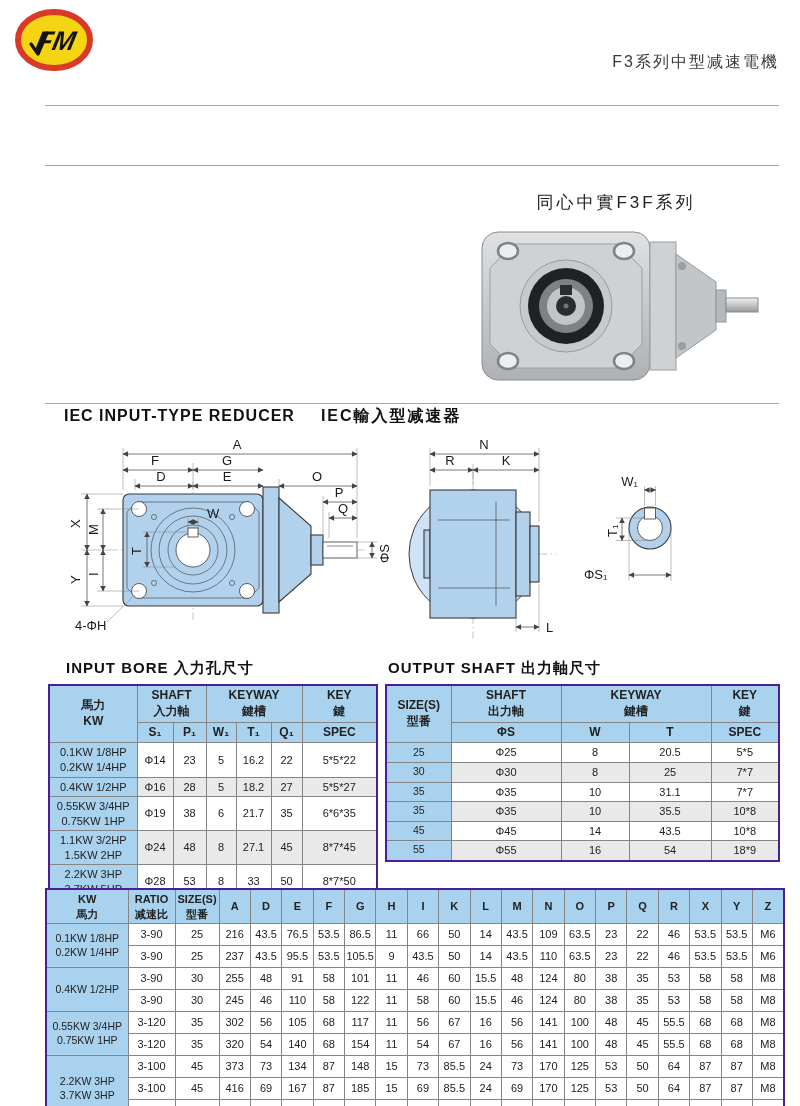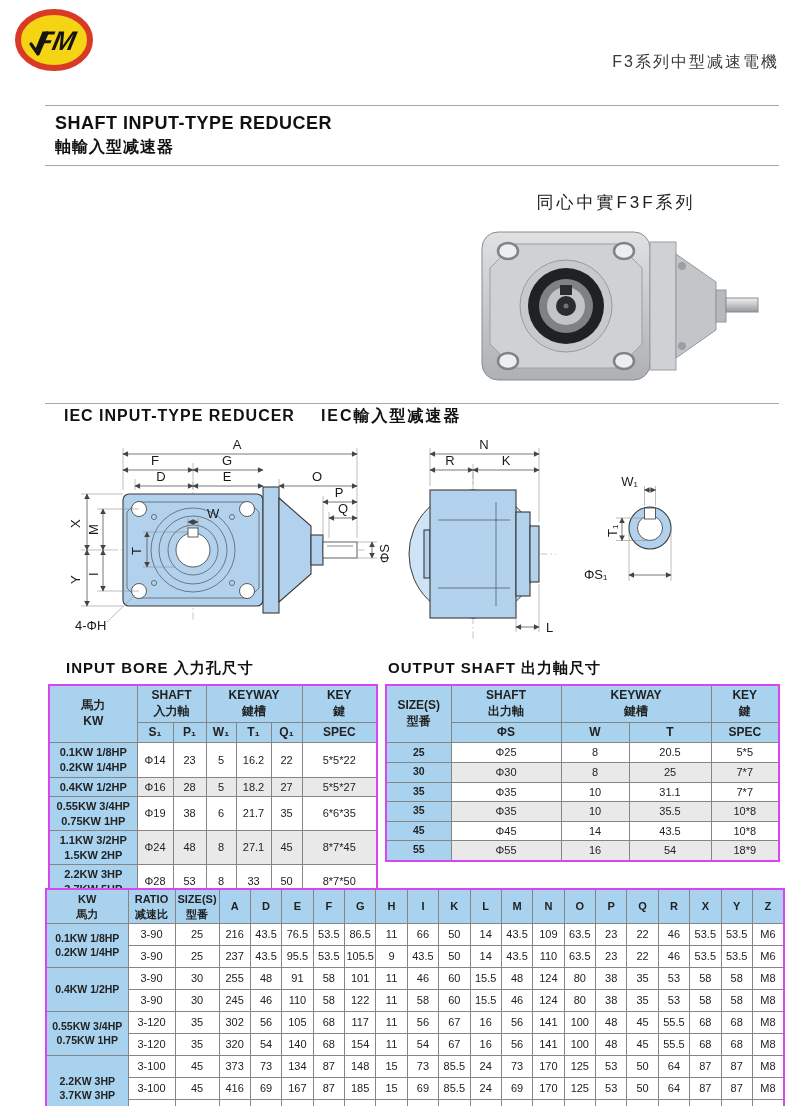--- a/index.html
+++ b/index.html
@@ -35,30 +35,30 @@
   .dwg .hole{fill:#fff;stroke:#3a3a3a;stroke-width:.8;}
   .dwg .dim{stroke:#555;stroke-width:.8;fill:none;}
   .dwg .ext{stroke:#888;stroke-width:.55;fill:none;}
   .dwg .cl{stroke:#7ba7cc;stroke-width:.6;stroke-dasharray:7 3 1.5 3;fill:none;}
   .dwg text{font-size:13px;fill:#1a1a1a;font-family:"Liberation Sans",sans-serif;}
 
   
   .tbl-heading{position:absolute;top:659px;font-size:15px;font-weight:bold;color:#111;letter-spacing:1px;}
   .ih{left:66px;} .oh{left:388px;}
   table.tbl{border-collapse:collapse;table-layout:fixed;position:absolute;background:#fff;
-    border:2px solid #d946ef;font-size:11px;text-align:center;color:#222;}
+    border:2px solid #4c1d95;font-size:11px;text-align:center;color:#222;}
   table.tbl td{border:1px solid #858585;padding:2px 1px;line-height:1.32;}
   .left-tbl{left:48px;top:684px;width:330px;}
   .right-tbl{left:385px;top:684px;width:395px;}
   .dim-tbl{left:45px;top:888px;width:740px;font-size:10px;}
   .dim-tbl td{padding:1px 0;height:17px;line-height:1.15;}
   td.hd{background:var(--header-blue,#a9d2ee);font-weight:bold;font-size:12px;}
   .dim-tbl td.hd{font-size:11px;}
   td.hd .zh{font-weight:bold;}
-  td.powercell{background:var(--header-blue,#a9d2ee);font-weight:bold;font-size:10.5px;line-height:1.45;text-align:center;}
+  td.powercell{background:var(--header-blue,#a9d2ee);font-weight:normal;font-size:10.5px;line-height:1.45;text-align:center;}
   .left-tbl td.powercell{font-size:11px;}
   tr.alt td:not(.powercell){background:var(--alt-gray,#e9e9e9);}
   .os-alt td:not(.powercell){background:var(--alt-gray,#e9e9e9);}
 </style>
 </head>
 <body>
 
 <div class="page">
 
   <div class="logo">
@@ -68,24 +68,20 @@
         <text x="0" y="0" text-anchor="middle" font-size="27" font-weight="bold" font-style="italic" fill="#141414" font-family="'Liberation Sans',sans-serif">FM</text>
       </g>
       <path d="M17,36 l7,10 l9,-21" fill="none" stroke="#141414" stroke-width="3.2" stroke-linecap="round" stroke-linejoin="round"></path>
     </svg>
   </div>
   <div class="series">
     <div class="series-zh">F3系列中型减速電機</div>
   </div>
   <div class="hr hr1"></div>
 
-  <div class="doc-title">
-    <div class="t-en">SHAFT INPUT-TYPE REDUCER</div>
-    <div class="t-zh">軸輸入型减速器</div>
-  </div>
   <div class="hr hr2"></div>
 
   <div class="photo-caption">同心中實F3F系列</div>
   <svg class="photo" width="292" height="164" viewBox="0 0 292 164">
     <defs>
       <linearGradient id="gBody" x1="0" y1="0" x2="0" y2="1">
         <stop offset="0" stop-color="#dfe1e3"></stop>
           <stop offset="1" stop-color="#aeb1b4"></stop>
       </linearGradient>
       <linearGradient id="gShaft" x1="0" y1="0" x2="0" y2="1">

